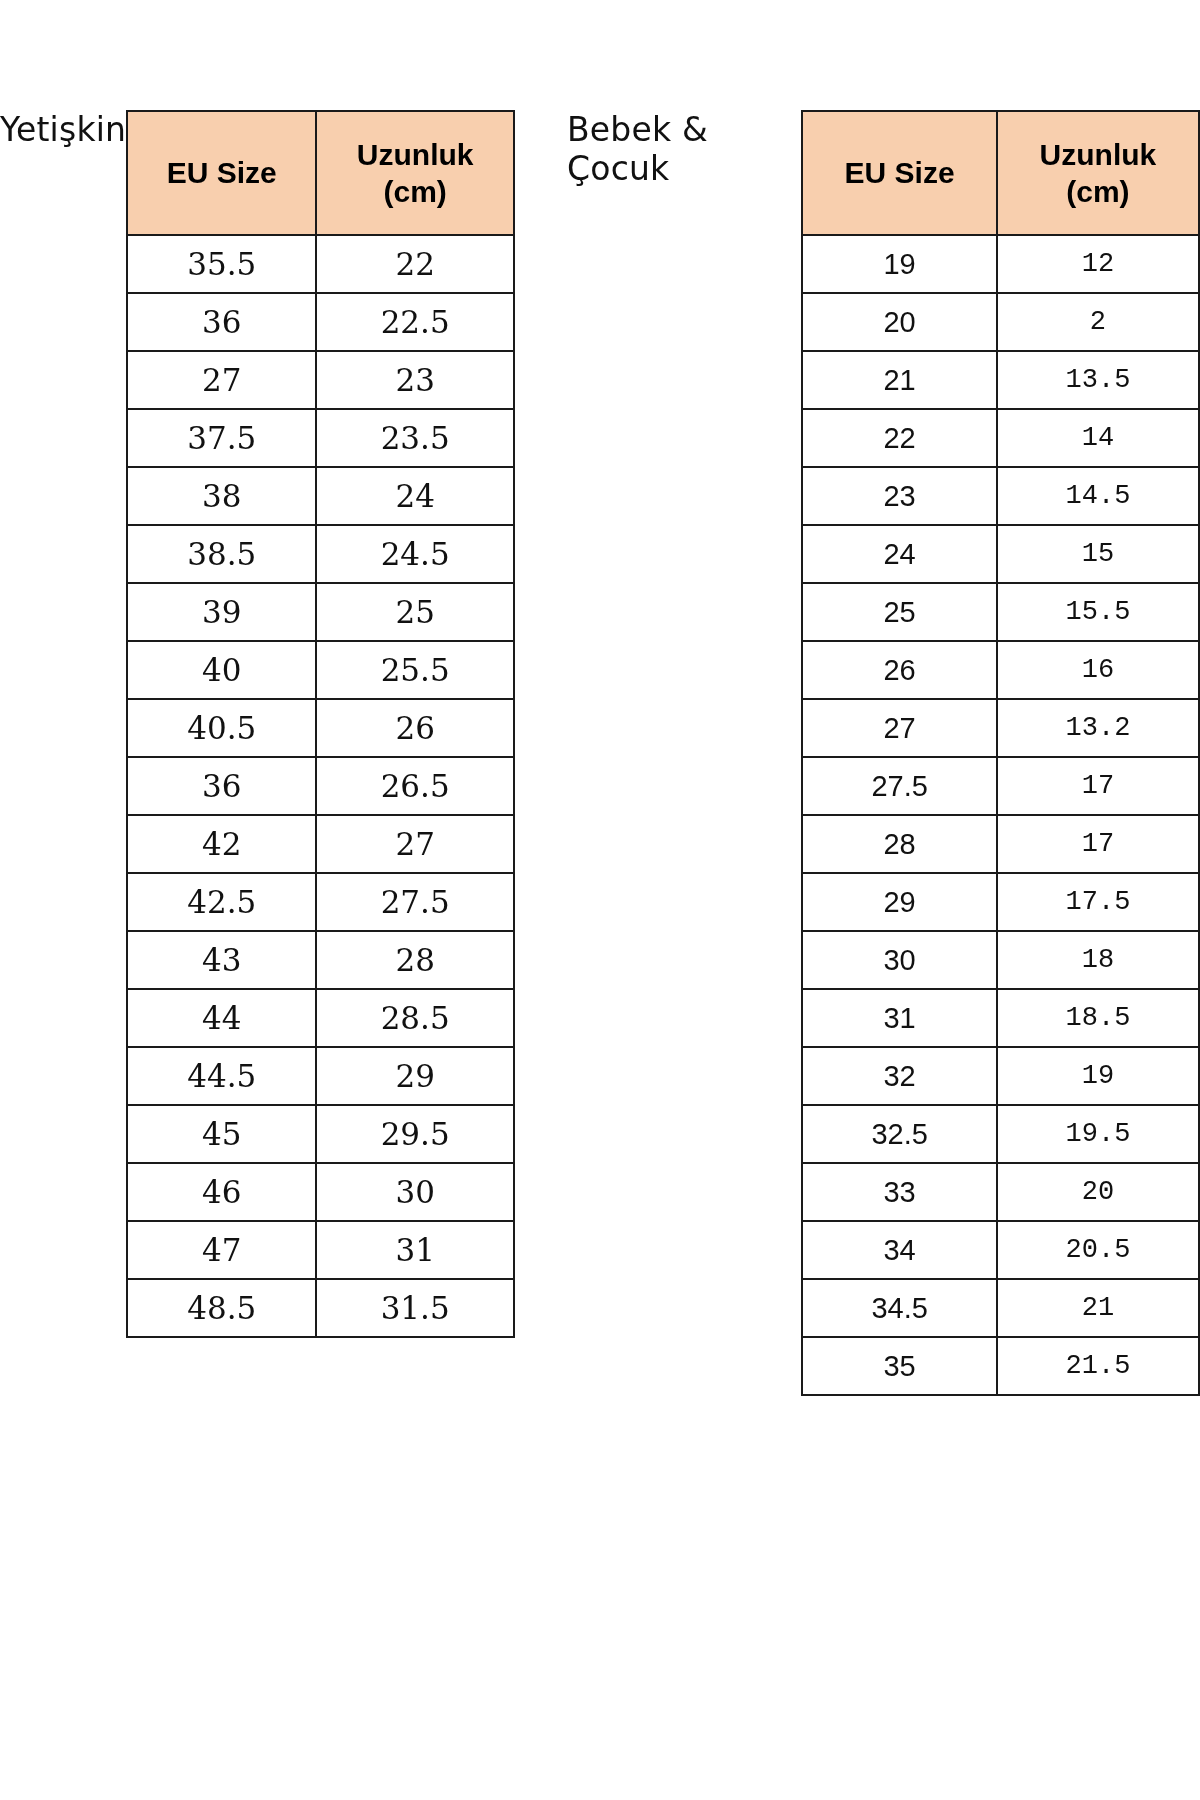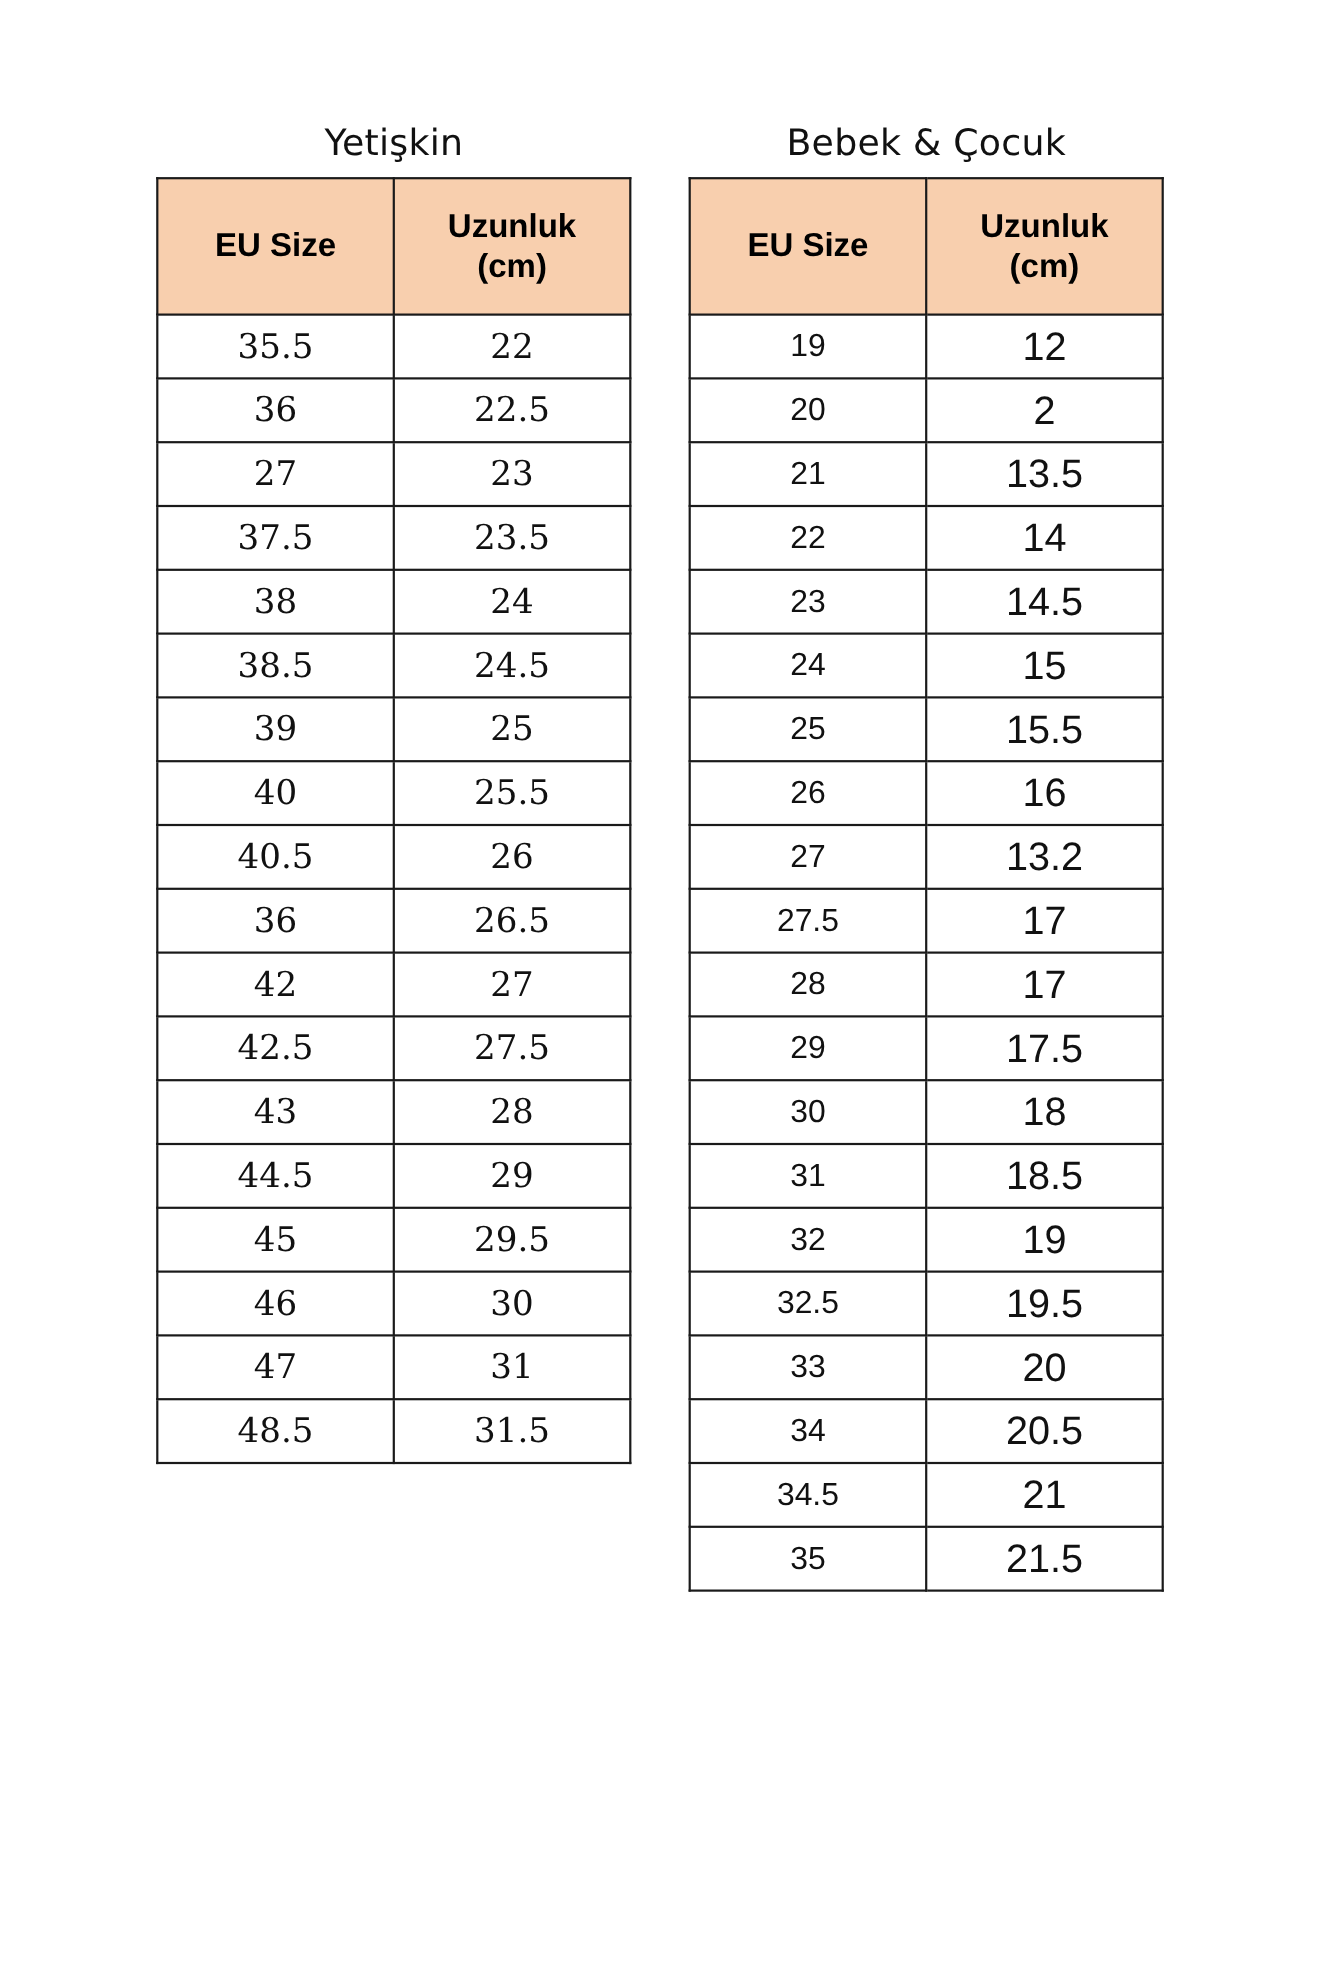--- a/index.html
+++ b/index.html
@@ -26,22 +26,21 @@
     left: 0;
     top: 110px;
     width: 1200px;
     display: flex;
     justify-content: center;
     align-items: flex-start;
     gap: 52px;
   }
   .table-block {
     display: flex;
-    flex-direction: column;
-    align-items: center;
+    flex-direction: row;
   }
   .table-title {
     font-family: "DejaVu Sans", sans-serif;
     font-size: 33px;
     font-weight: 400;
     color: #111111;
     margin-bottom: 12px;
     letter-spacing: 0.2px;
   }
   table.size-table {
@@ -73,22 +72,22 @@
     font-family: "DejaVu Serif", serif;
     font-weight: 400;
     color: #111111;
   }
   
   .child-table tbody td.eu {
     font-family: "Liberation Sans", sans-serif;
     font-size: 29px;
   }
   .child-table tbody td.len {
-    font-family: Liberation Sans, sans-serif;
-    font-size: 36px;
+    font-family: Liberation Mono, monospace;
+    font-size: 27px;
   }
 </style>
 </head>
 <body>
 
 <div class="page">
   <div class="tables-wrap">
 
     <div class="table-block">
       <div class="table-title">Yetişkin</div>
@@ -153,20 +152,24 @@
             </tr>
           <tr>
               <td class="eu">42.5</td>
               <td class="len">27.5</td>
             </tr>
           <tr>
               <td class="eu">43</td>
               <td class="len">28</td>
             </tr>
           <tr>
+              <td class="eu">44</td>
+              <td class="len">28.5</td>
+            </tr>
+          <tr>
               <td class="eu">44.5</td>
               <td class="len">29</td>
             </tr>
           <tr>
               <td class="eu">45</td>
               <td class="len">29.5</td>
             </tr>
           <tr>
               <td class="eu">46</td>
               <td class="len">30</td>

